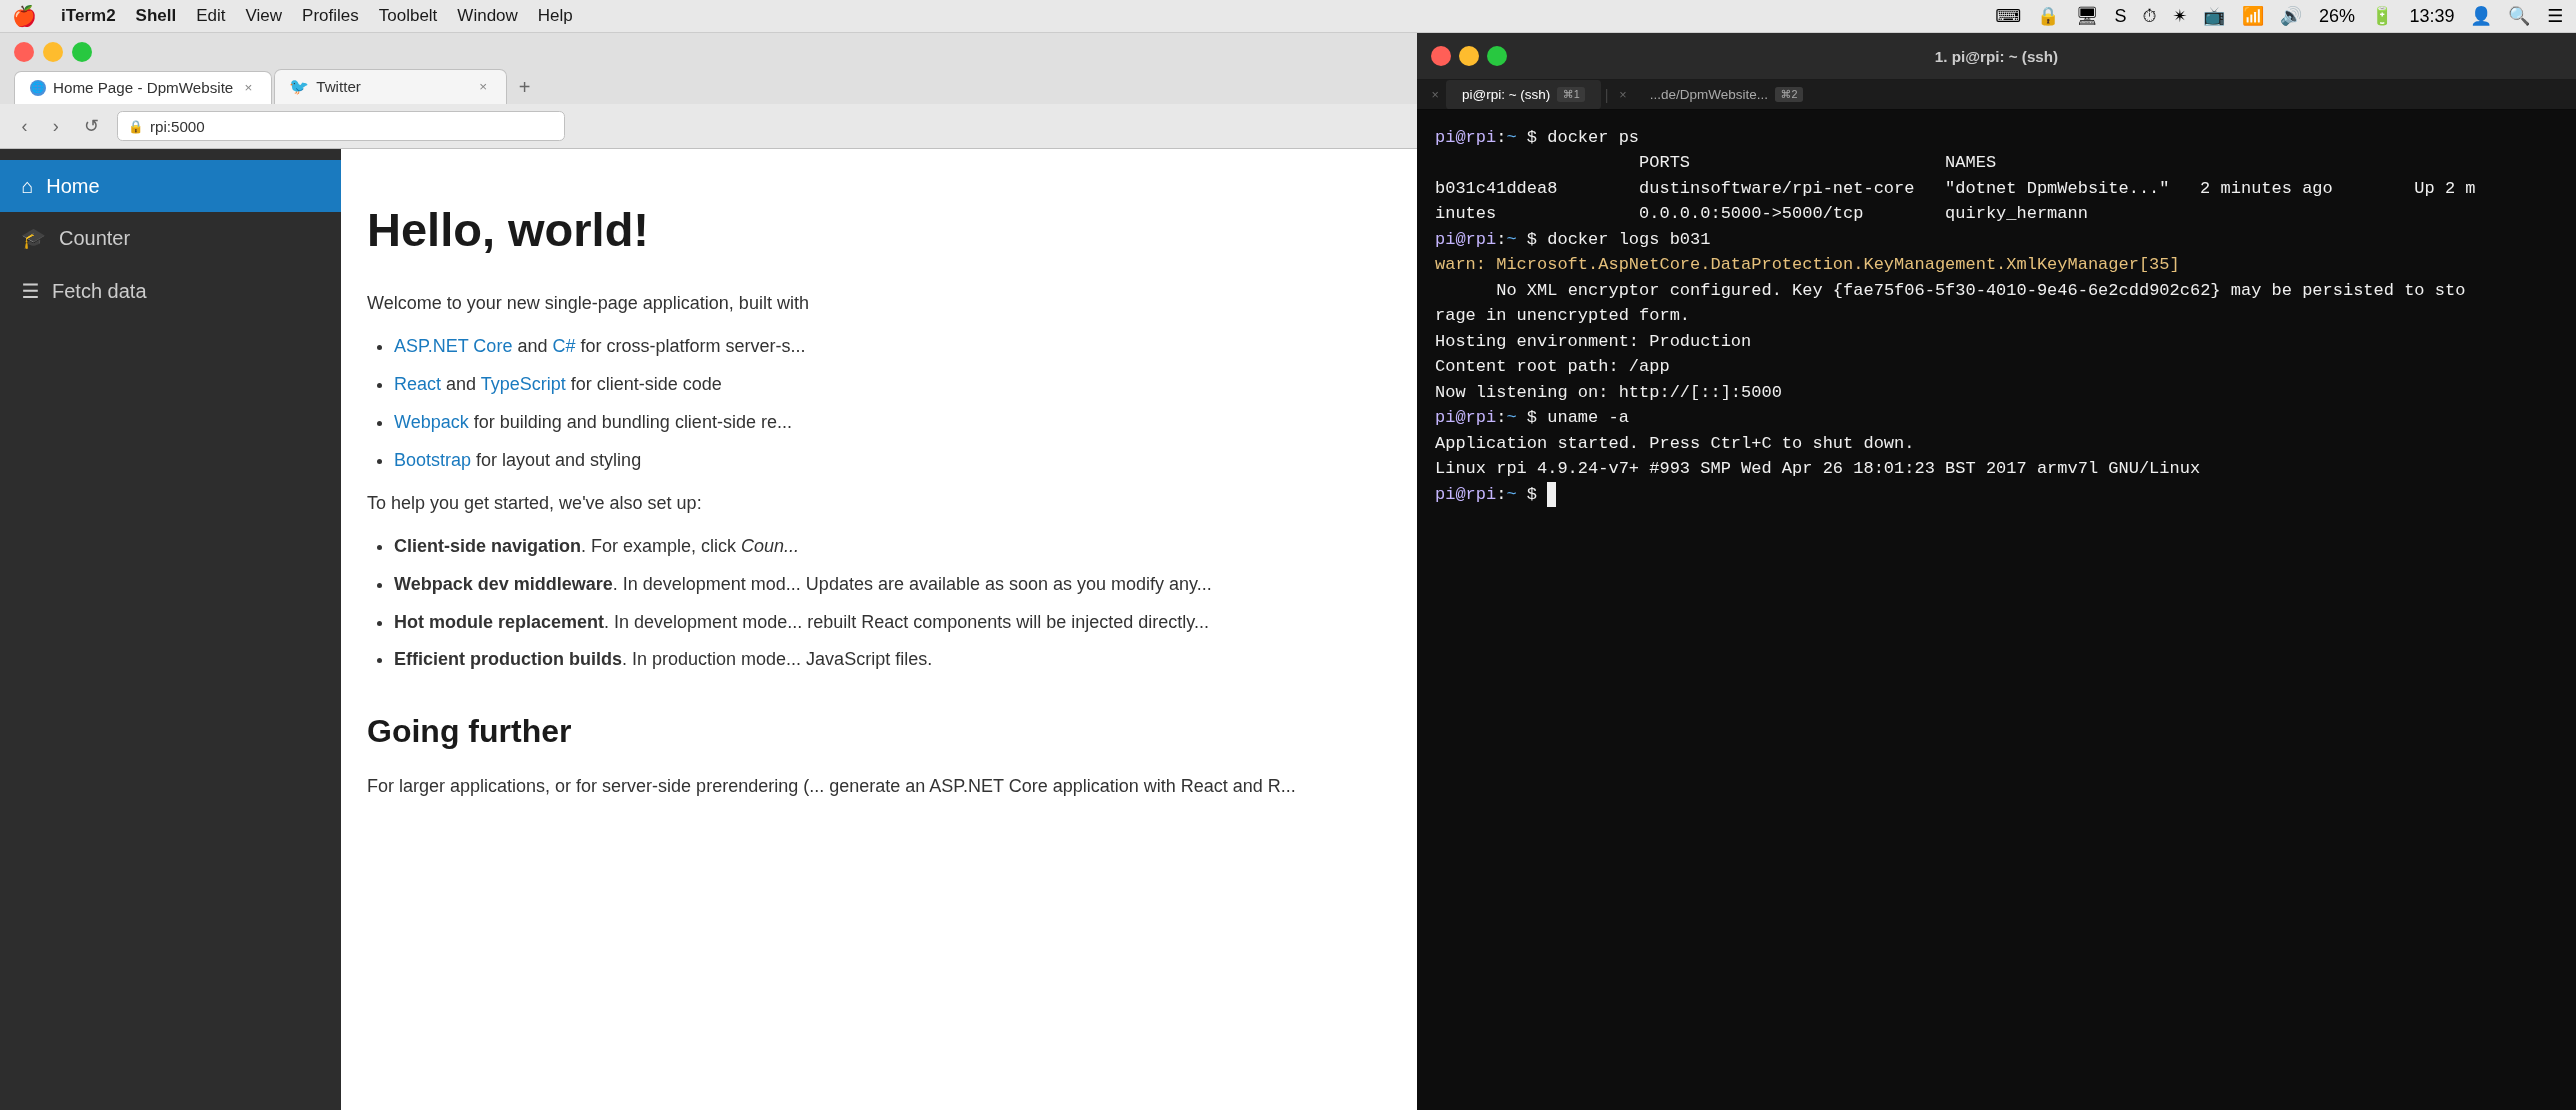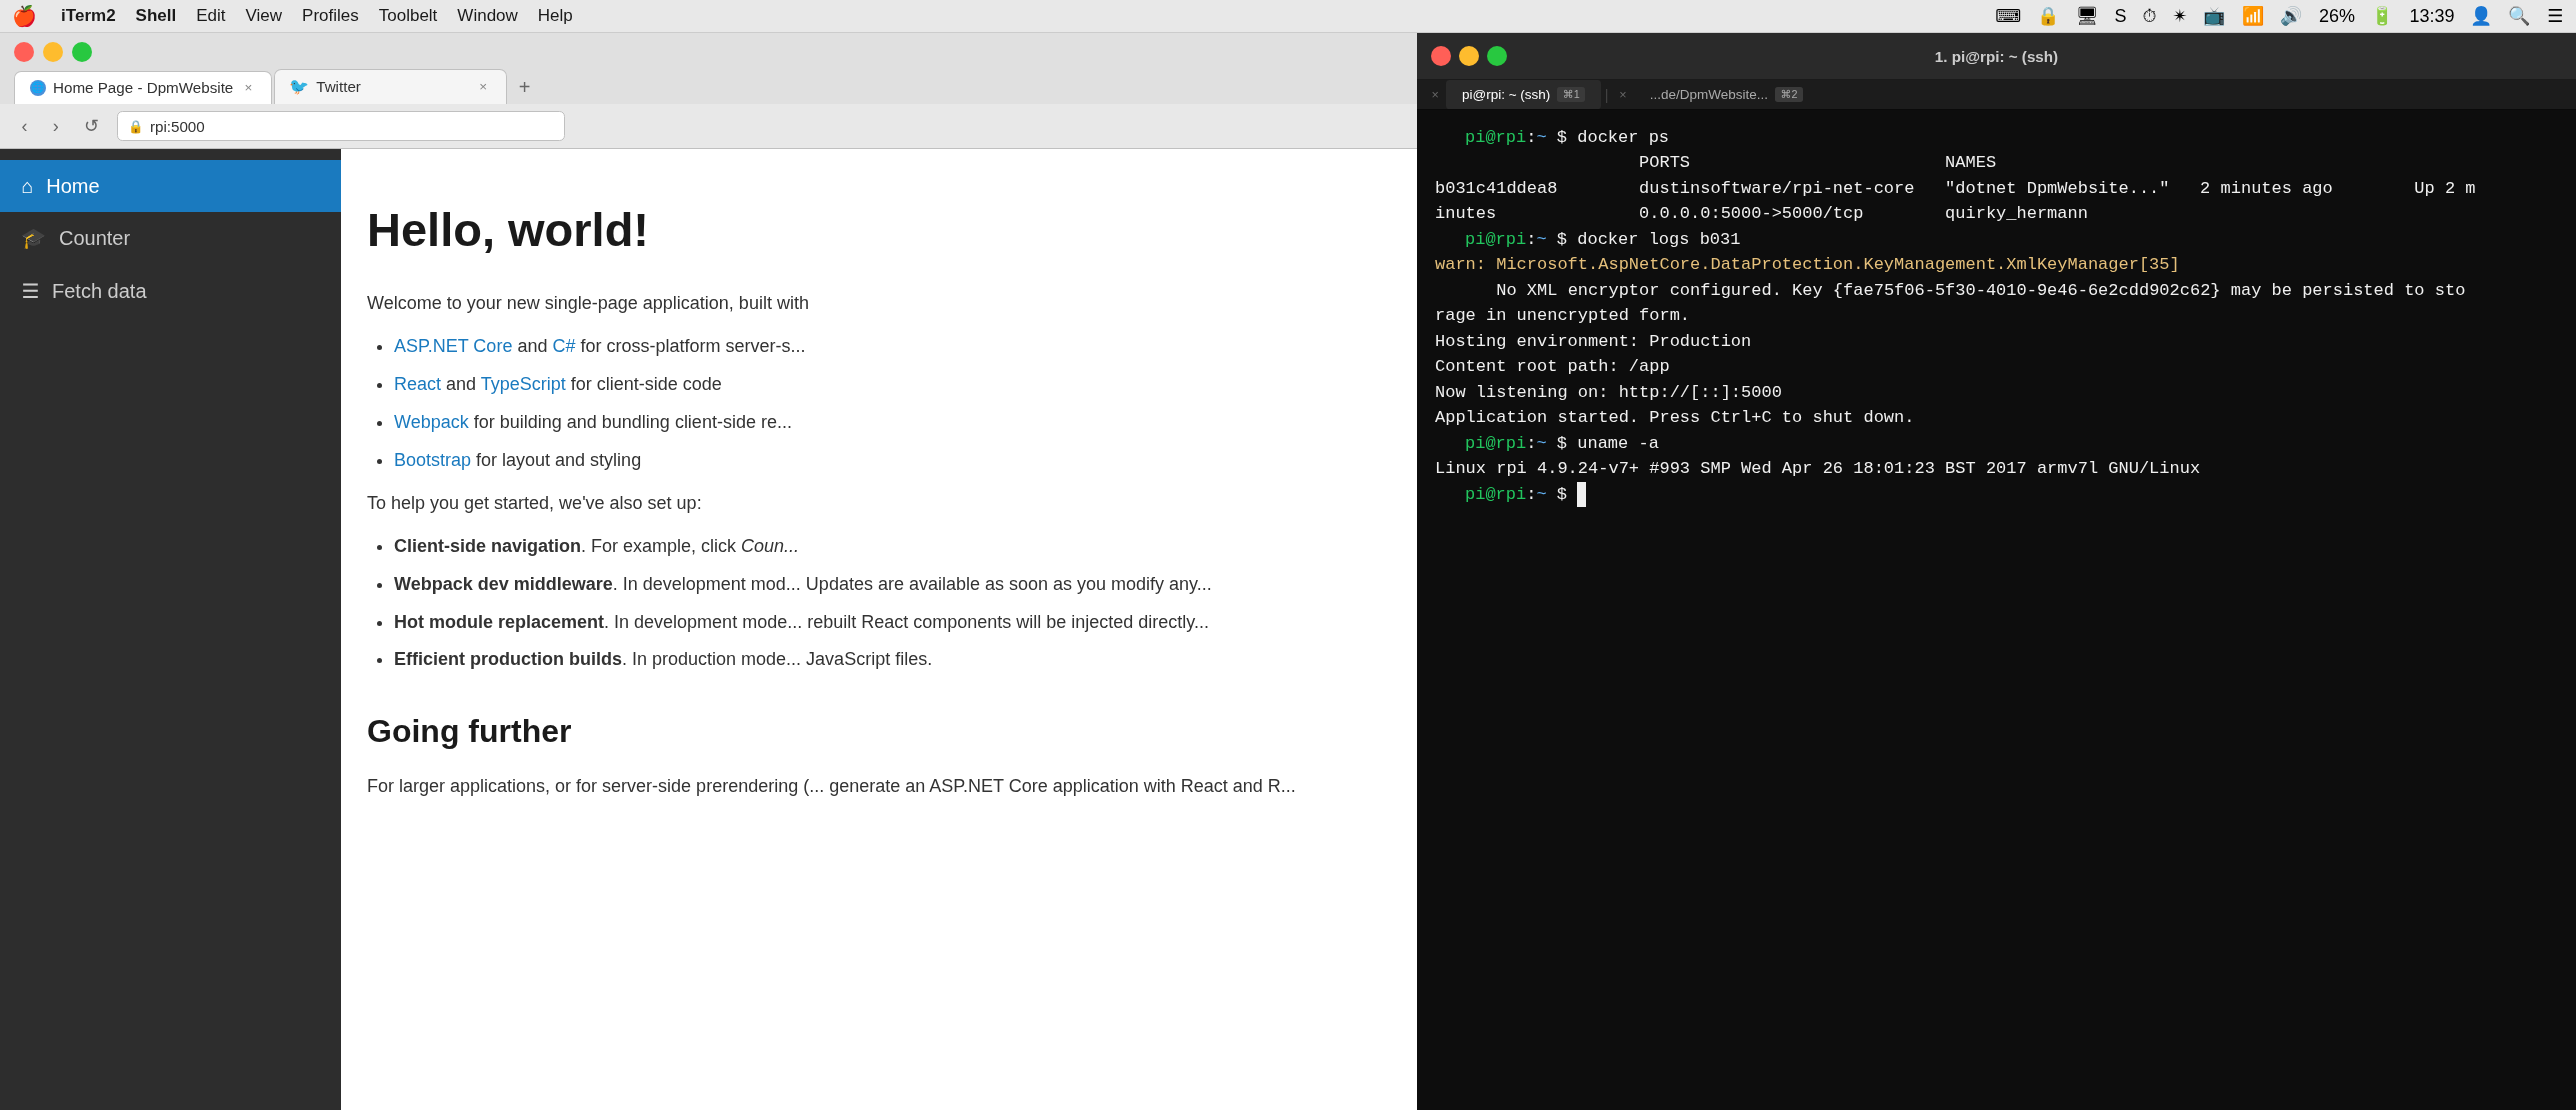--- a/index.html
+++ b/index.html
@@ -233,21 +233,21 @@
     .terminal-body {
       flex: 1;
       padding: 14.4px 18px;
       font-family: 'Menlo', 'Monaco', 'Courier New', monospace;
       font-size: 17px;
       line-height: 1.5;
       color: #f0f0f0;
       overflow-y: auto;
       background: #0d0d0d;
     }
-    .term-green { color: #22c55e; margin-left: 30px; }
+    .term-green { color: #c4b5fd; }
     .term-blue { color: #61afef; }
     .term-warn { color: #e5c07b; }
     .term-cursor { background: #f0f0f0; color: #0d0d0d; display: inline-block; width: 9px; }
 
     .term-line { display: block; white-space: pre-wrap; word-break: break-all; }
   </style>
 </head>
 <body>
 
 <div class="menubar">
@@ -389,19 +389,19 @@
     <span class="term-line">                    PORTS                         NAMES</span>
     <span class="term-line">b031c41ddea8        dustinsoftware/rpi-net-core   "dotnet DpmWebsite..."   2 minutes ago        Up 2 m</span>
     <span class="term-line">inutes              0.0.0.0:5000-&gt;5000/tcp        quirky_hermann</span>
     <span class="term-line"><span class="term-green">pi@rpi</span>:<span class="term-blue">~</span> $ docker logs b031</span>
     <span class="term-line term-warn">warn: Microsoft.AspNetCore.DataProtection.KeyManagement.XmlKeyManager[35]</span>
     <span class="term-line">      No XML encryptor configured. Key {fae75f06-5f30-4010-9e46-6e2cdd902c62} may be persisted to sto</span>
     <span class="term-line">rage in unencrypted form.</span>
     <span class="term-line">Hosting environment: Production</span>
     <span class="term-line">Content root path: /app</span>
     <span class="term-line">Now listening on: http://[::]:5000</span>
+    <span class="term-line"><span class="term-green">pi@rpi</span>:<span class="term-blue">~</span> $ uname -a</span>
     <span class="term-line">Application started. Press Ctrl+C to shut down.</span>
-    <span class="term-line"><span class="term-green">pi@rpi</span>:<span class="term-blue">~</span> $ uname -a</span>
     <span class="term-line">Linux rpi 4.9.24-v7+ #993 SMP Wed Apr 26 18:01:23 BST 2017 armv7l GNU/Linux</span>
     <span class="term-line"><span class="term-green">pi@rpi</span>:<span class="term-blue">~</span> $ <span class="term-cursor"> </span></span>
   </div>
 </div>
 
 
 </body></html>

